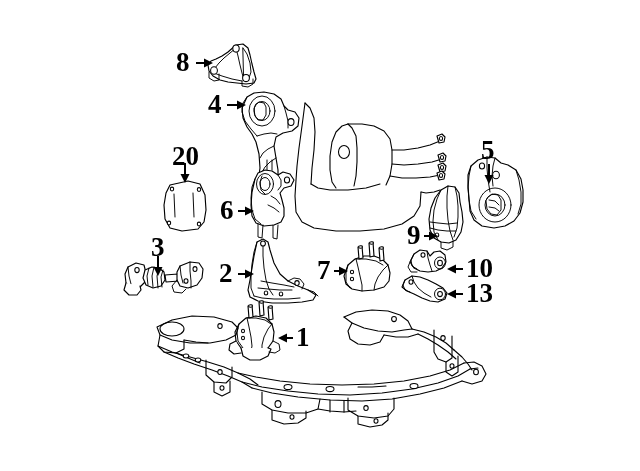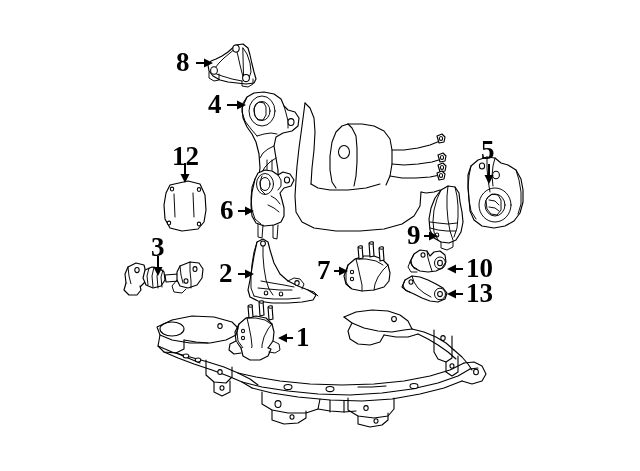--- a/index.html
+++ b/index.html
@@ -372,21 +372,21 @@
       <line class="leader" x1="463" y1="294" x2="453" y2="294"></line>
       <polygon class="arrowhead" points="447,294 456,289.5 456,298.5"></polygon>
 
       <line class="leader" x1="293" y1="338" x2="284" y2="338"></line>
       <polygon class="arrowhead" points="278,338 287,333.5 287,342.5"></polygon>
     </g>
   </svg>
 
   <div class="callout-num" style="left:176px; top:49px;">8</div>
   <div class="callout-num" style="left:208px; top:91px;">4</div>
-  <div class="callout-num" style="left:172px; top:143px;">12</div>
+  <div class="callout-num" style="left:172px; top:143px;">20</div>
   <div class="callout-num" style="left:481px; top:137px;">5</div>
   <div class="callout-num" style="left:220px; top:197px;">6</div>
   <div class="callout-num" style="left:407px; top:222px;">9</div>
   <div class="callout-num" style="left:151px; top:234px;">3</div>
   <div class="callout-num" style="left:219px; top:260px;">2</div>
   <div class="callout-num" style="left:317px; top:257px;">7</div>
   <div class="callout-num" style="left:466px; top:255px;text-align:right;">10</div>
   <div class="callout-num" style="left:466px; top:280px;">13</div>
   <div class="callout-num" style="left:296px; top:324px;">1</div>
 

